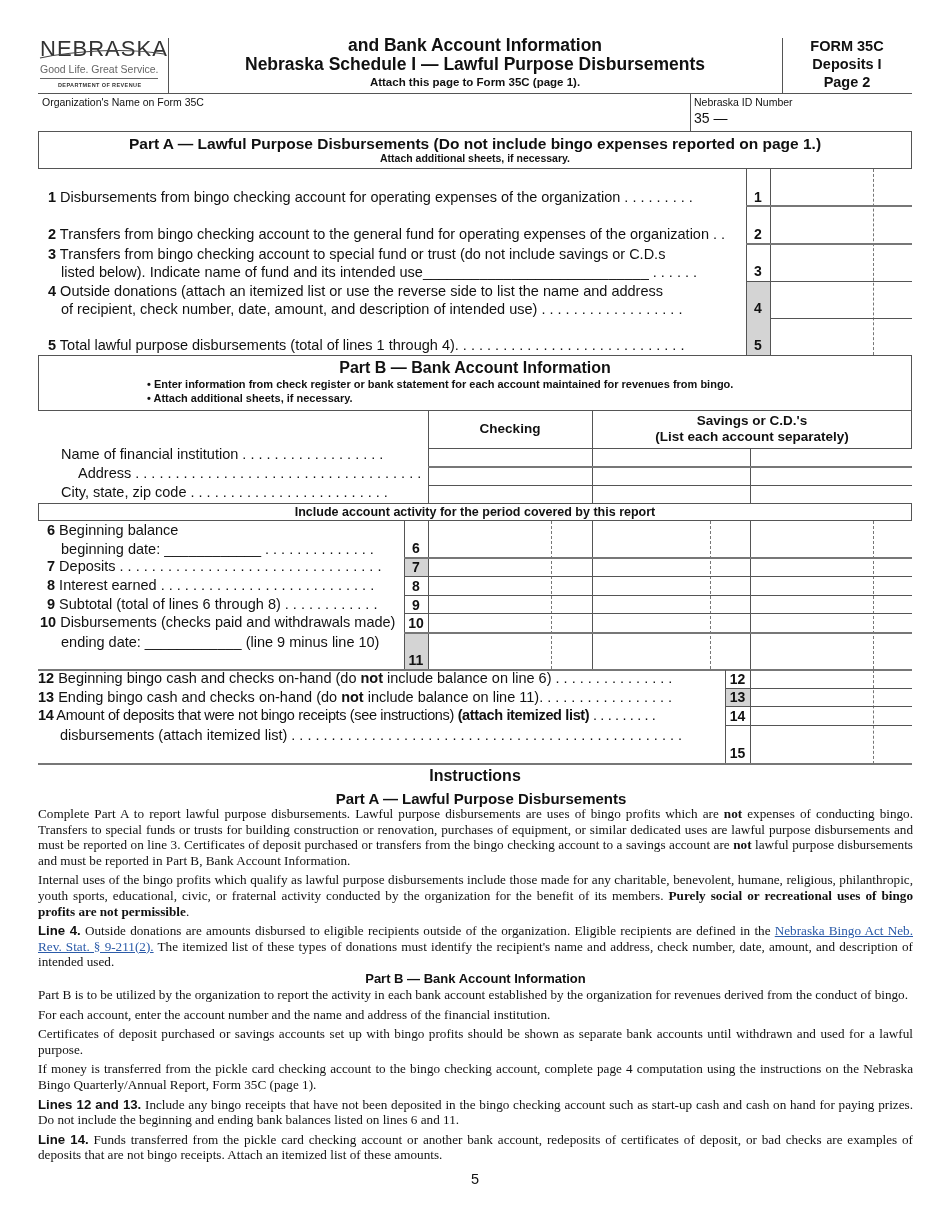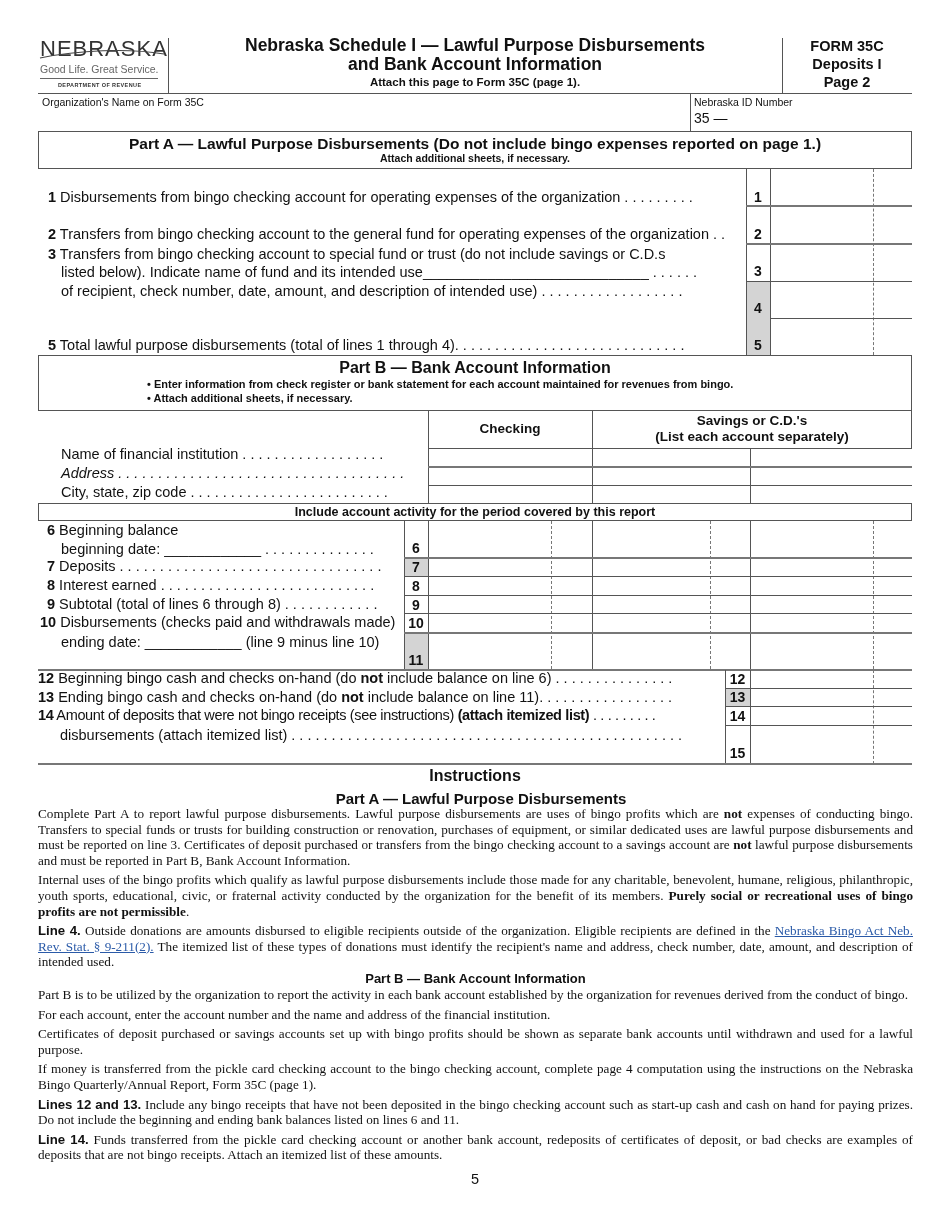--- a/index.html
+++ b/index.html
@@ -31,22 +31,22 @@
   <svg style="position:absolute;left:0;top:10px;" width="128" height="14">
       <path d="M2 12 C40 4, 90 2, 126 8" stroke="#444" stroke-width="1.2" fill="none"></path>
     </svg>
   <div style="position:absolute;left:2px;top:27px;font-size:10.5px;color:#666;white-space:nowrap;">Good Life. Great Service.</div>
   <div style="position:absolute;left:2px;top:42px;width:118px;border-top:1px solid #666;"></div>
   <div style="position:absolute;left:20px;top:46px;font-size:5.5px;font-weight:bold;letter-spacing:0.4px;color:#333;white-space:nowrap;">DEPARTMENT OF REVENUE</div>
 </div>
 <div class="vl" style="left:168px;top:38px;height:55px;"></div>
 
 <div class="abs center b" style="left:170px;top:36px;width:610px;font-size:17.5px;line-height:19px;">
+  <div>and Bank Account Information</div>
   <div>Nebraska Schedule I — Lawful Purpose Disbursements</div>
-  <div>and Bank Account Information</div>
 </div>
 <div class="abs center b" style="left:170px;top:76px;width:610px;font-size:11.5px;">Attach this page to Form 35C (page 1).</div>
 
 <div class="vl" style="left:782px;top:38px;height:55px;"></div>
 <div class="abs center b" style="left:782px;top:37px;width:130px;font-size:14.5px;line-height:18px;">
   <div>FORM 35C</div>
   <div>Deposits I</div>
   <div>Page 2</div>
 </div>
 <div class="hl" style="left:38px;top:93px;width:874px;"></div>
@@ -85,20 +85,21 @@
 <div class="field" style="left:771px;top:207px;width:140px;height:36px;"></div>
 
 <div class="ftext" style="left:48px;top:245px;line-height:18px;">
   <div><span class="n">3</span> <span>Transfers from bingo checking account to special fund or trust (do not include savings or C.D.s</span></div>
   <div style="padding-left:13px;">listed below). Indicate name of fund and its intended use____________________________ . . . . . .</div>
 </div>
 <div class="lnum" style="left:746px;top:263px;width:24px;">3</div>
 <div class="field" style="left:771px;top:245px;width:140px;height:36px;"></div>
 
 <div class="ftext" style="left:48px;top:282px;line-height:18px;">
+  <div><span class="n">4</span> <span>Outside donations (attach an itemized list or use the reverse side to list the name and address</span></div>
   <div style="padding-left:13px;">of recipient, check number, date, amount, and description of intended use) . . . . . . . . . . . . . . . . . .</div>
 </div>
 <div class="lnum" style="left:746px;top:300px;width:24px;">4</div>
 <div class="field" style="left:771px;top:282px;width:140px;height:36px;"></div>
 
 <div class="ftext" style="left:48px;top:337px;">
   <span class="n">5</span> <span>Total lawful purpose disbursements (total of lines 1 through 4). . . . . . . . . . . . . . . . . . . . . . . . . . . . .</span>
 </div>
 <div class="lnum" style="left:746px;top:337px;width:24px;">5</div>
 <div class="field" style="left:771px;top:319px;width:140px;height:36px;"></div>
@@ -116,21 +117,21 @@
 <div class="vl" style="left:750px;top:448px;height:56px;"></div>
 <div class="hl2" style="left:428px;top:466px;width:484px;"></div>
 <div class="hl" style="left:428px;top:485px;width:484px;"></div>
 <div class="abs b center" style="left:428px;top:421px;width:164px;font-size:13.5px;">Checking</div>
 <div class="abs b center" style="left:592px;top:413px;width:320px;font-size:13.5px;line-height:16px;">
   <div>Savings or C.D.'s</div>
   <div>(List each account separately)</div>
 </div>
 
 <div class="ftext" style="left:61px;top:446px;">Name of financial institution . . . . . . . . . . . . . . . . . .</div>
-<div class="ftext" style="left:61px;top:465px;font-style:italic;">Address . . . . . . . . . . . . . . . . . . . . . . . . . . . . . . . . . . . .</div>
+<div class="ftext" style="left:78px;top:465px;">Address . . . . . . . . . . . . . . . . . . . . . . . . . . . . . . . . . . . .</div>
 <div class="ftext" style="left:61px;top:484px;">City, state, zip code . . . . . . . . . . . . . . . . . . . . . . . . .</div>
 <div class="field" style="left:429px;top:449px;width:162px;height:17px;"></div>
 <div class="field" style="left:593px;top:449px;width:156px;height:17px;"></div>
 <div class="field" style="left:751px;top:449px;width:160px;height:17px;"></div>
 <div class="field" style="left:429px;top:468px;width:162px;height:17px;"></div>
 <div class="field" style="left:593px;top:468px;width:156px;height:17px;"></div>
 <div class="field" style="left:751px;top:468px;width:160px;height:17px;"></div>
 <div class="field" style="left:429px;top:486px;width:162px;height:18px;"></div>
 <div class="field" style="left:593px;top:486px;width:156px;height:18px;"></div>
 <div class="field" style="left:751px;top:486px;width:160px;height:18px;"></div>

